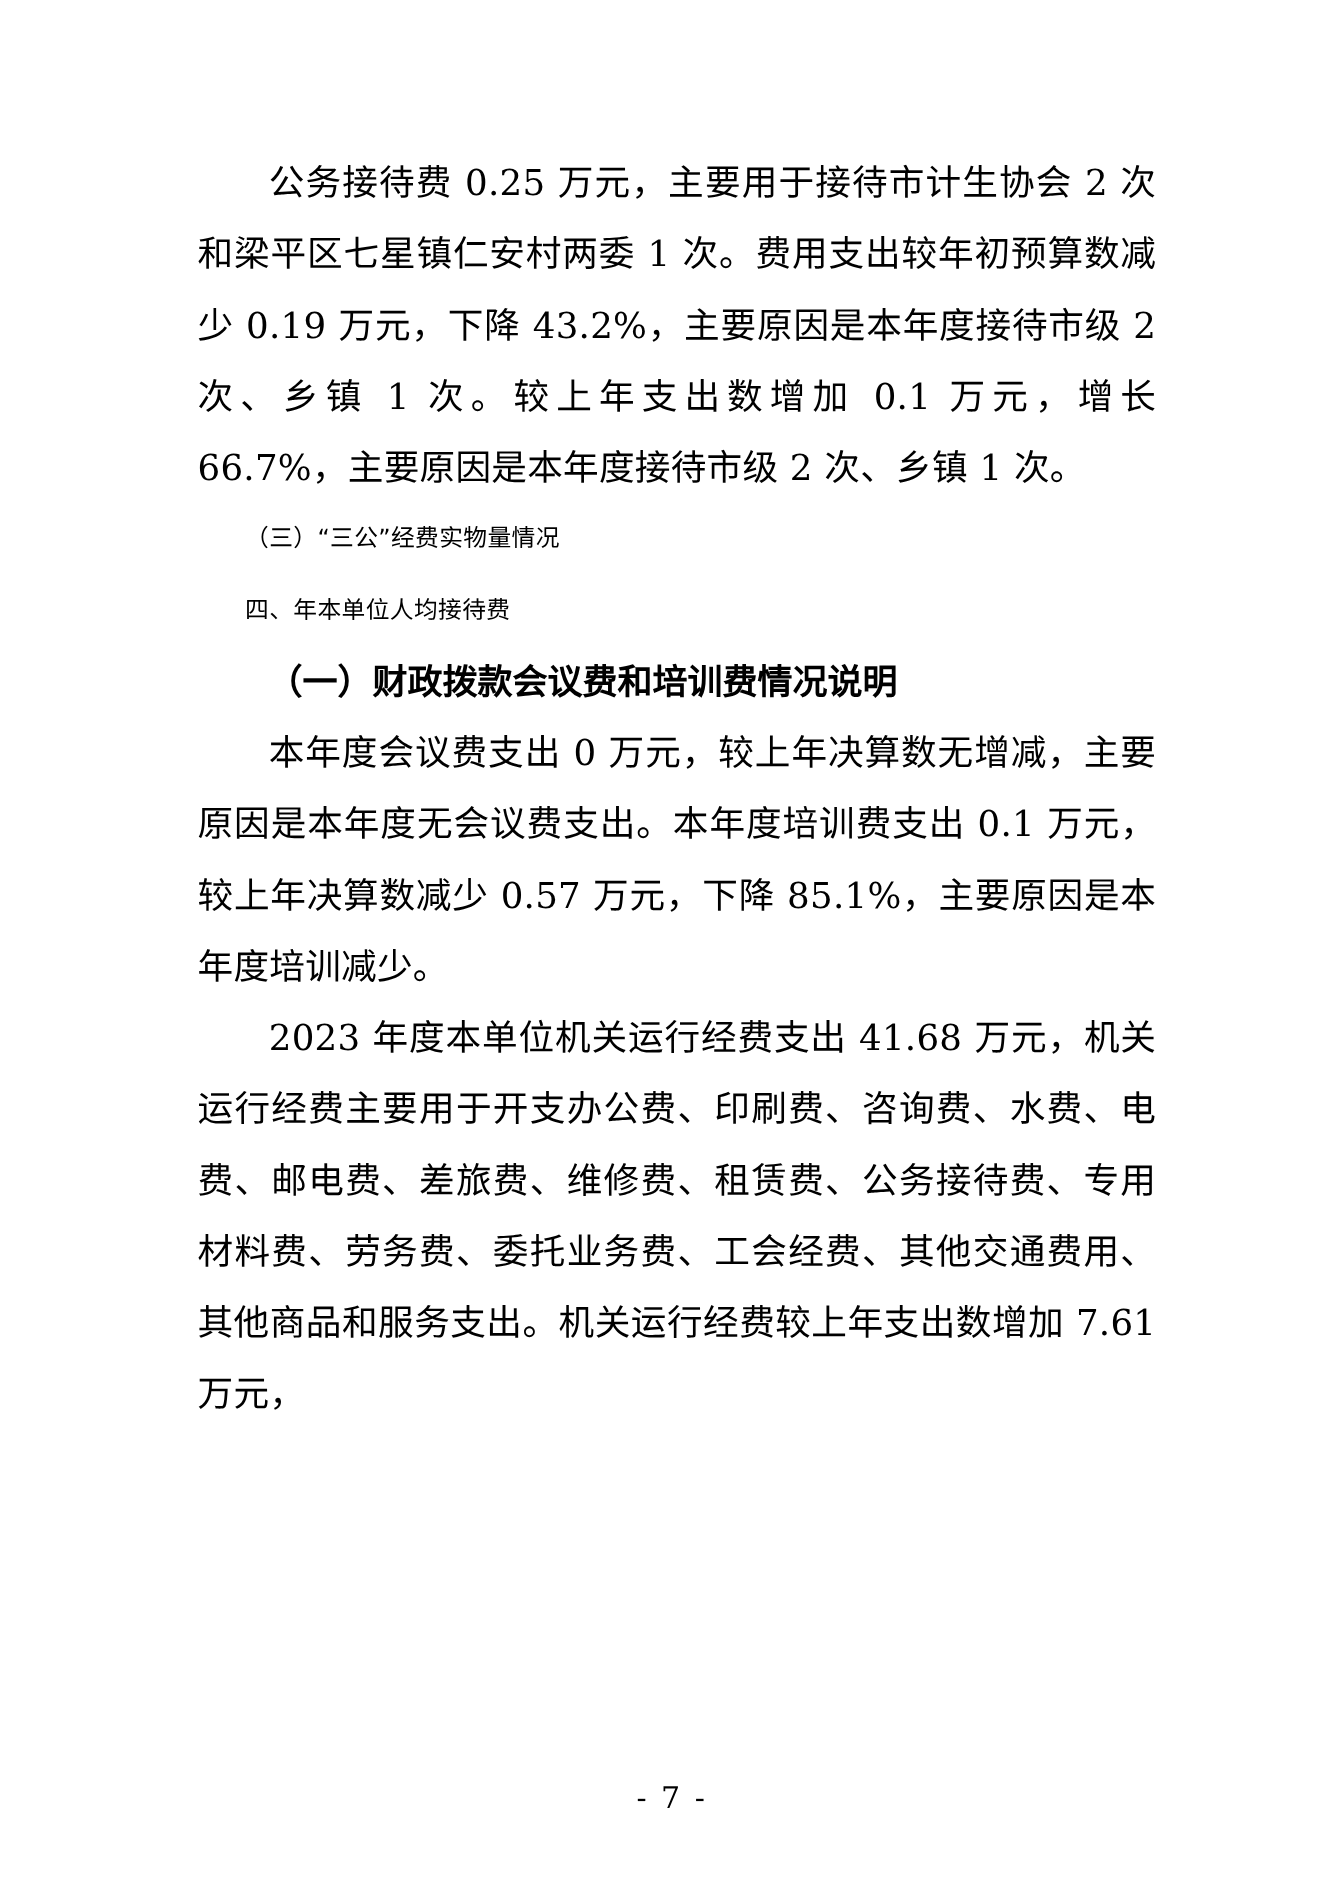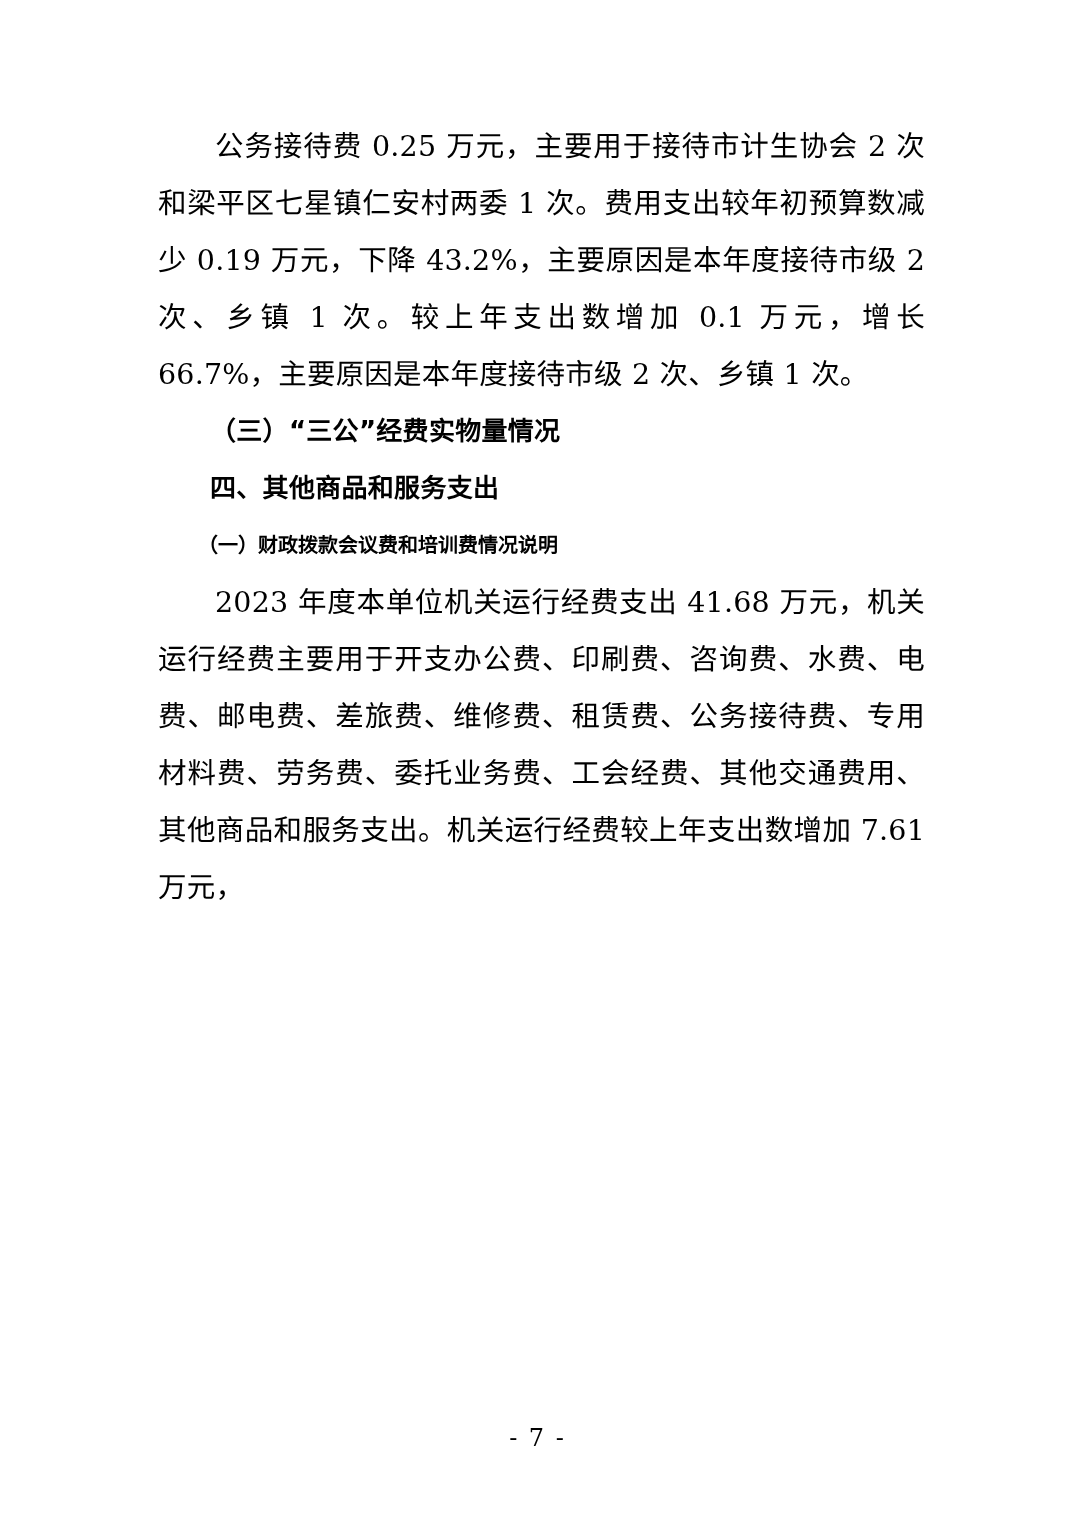--- a/index.html
+++ b/index.html
@@ -28,30 +28,30 @@
     font-size: 28.5px;
     line-height: 57px;
     text-align: justify;
     text-justify: inter-ideograph;
     text-indent: 2em;
     margin: 0;
     letter-spacing: 0.2px;
     font-family: "DejaVu Serif", "Liberation Serif", serif;
   }
   .heading {
-    font-size: 26px;
+    font-size: 19px;
     line-height: 57px;
     margin: 0;
     text-indent: 2em;
-    font-weight: bold;
+    font-weight: normal;
     font-family: "DejaVu Sans", "Liberation Sans", sans-serif;
     letter-spacing: 0.3px;
   }
   .heading-2 {
-    font-size: 20px;
+    font-size: 28px;
     line-height: 57px;
     margin: 0;
     text-indent: 2em;
     font-weight: bold;
     font-family: "DejaVu Sans", "Liberation Sans", sans-serif;
   }
   .footer {
     position: absolute;
     left: 0;
     right: 0;
@@ -66,23 +66,24 @@
 </head>
 <body>
 
 <div class="page">
 
   <p class="body-text">公务接待费 0.25 万元，主要用于接待市计生协会 2 次和梁平区七星镇仁安村两委 1 次。费用支出较年初预算数减少 0.19 万元，下降 43.2%，主要原因是本年度接待市级 2 次、乡镇 1 次。较上年支出数增加 0.1 万元，增长 66.7%，主要原因是本年度接待市级 2 次、乡镇 1 次。</p>
 
   <p class="heading">（三）“三公”经费实物量情况</p>
 
 
-  <p class="heading">四、其他商品和服务支出</p>
+  <p class="heading">四、年本单位人均接待费</p>
 
   <p class="heading-2">（一）财政拨款会议费和培训费情况说明</p>
 
+  <p class="body-text">本年度会议费支出 0 万元，较上年决算数无增减，主要原因是本年度无会议费支出。本年度培训费支出 0.1 万元，较上年决算数减少 0.57 万元，下降 85.1%，主要原因是本年度培训减少。</p>
 
 
   <p class="body-text">2023 年度本单位机关运行经费支出 41.68 万元，机关运行经费主要用于开支办公费、印刷费、咨询费、水费、电费、邮电费、差旅费、维修费、租赁费、公务接待费、专用材料费、劳务费、委托业务费、工会经费、其他交通费用、其他商品和服务支出。机关运行经费较上年支出数增加 7.61 万元，</p>
 
 </div>
 
 <div class="footer">- 7 -</div>
 
 </body></html>

